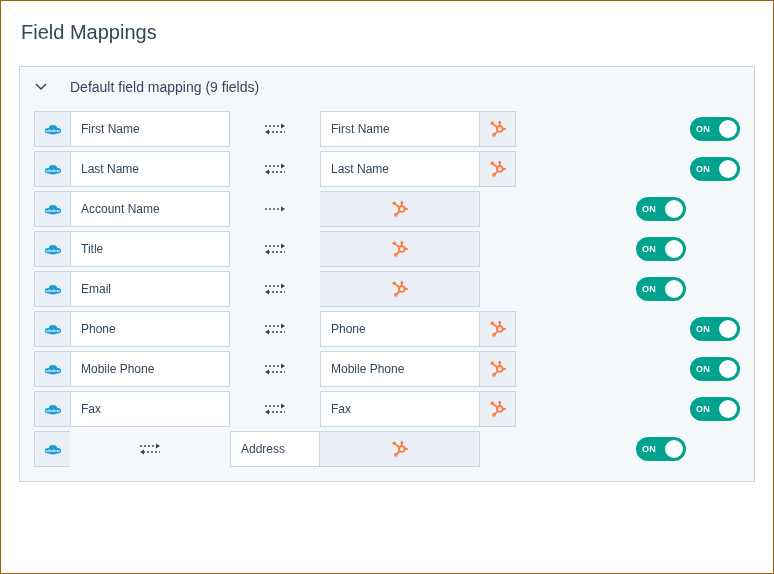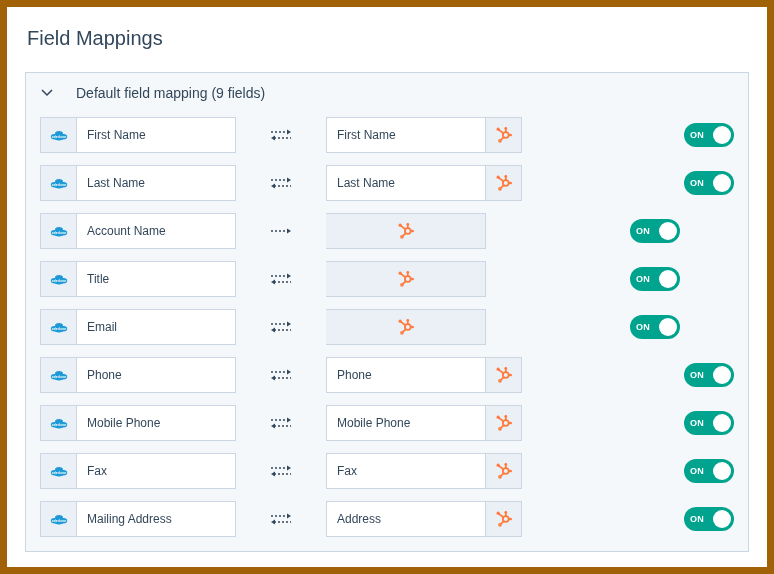--- a/index.html
+++ b/index.html
@@ -3,21 +3,21 @@
 <meta charset="utf-8">
 <style>
   * { box-sizing: border-box; }
   body {
     margin: 0;
     font-family: -apple-system, BlinkMacSystemFont, "Segoe UI", Helvetica, Arial, sans-serif;
     background: #fff;
     color: #33475b;
   }
   .frame {
-    border: 7px solid #a16207;
+    border: 1px solid #a16207;
     width: 774px;
     height: 574px;
     padding: 20px 18px 18px 18px;
     position: relative;
   }
   .page-title {
     font-size: 20px;
     font-weight: 400;
     color: #33475b;
     margin: 0 0 22px 2px;
@@ -36,21 +36,21 @@
     font-size: 14px;
     color: #33475b;
   }
   .chev {
     width: 14px;
     height: 14px;
     display: inline-flex;
     align-items: center;
     justify-content: center;
   }
-  .rows { display: flex; flex-direction: column; gap: 12px; }
+  .rows { display: flex; flex-direction: column; gap: 4px; }
   .row {
     display: grid;
     grid-template-columns: 36px 160px 90px 160px 36px 1fr 54px;
     align-items: center;
   }
   .icon-cell {
     height: 36px;
     border: 1px solid #cbd6e2;
     background: #eaf0f6;
     display: flex;
@@ -337,23 +337,20 @@
           <div class="toggle">
             <span>ON</span>
             <div class="knob"></div>
           </div>
         </div>
         <div class="row">
           <div class="icon-cell left">
             <svg class="sf-svg" viewBox="0 0 22 14">
               <use href="#sf-cloud"></use>
             </svg>
-          </div>
-          <div class="field-cell">
-            <span>Mailing Address</span>
           </div>
           <div class="dir-cell">
             <svg class="bidi-svg" viewBox="0 0 26 14">
               <use href="#bidi-arrow"></use>
             </svg>
           </div>
           <div class="field-cell">
             <span>Address</span>
           </div>
           <div class="icon-cell right">

